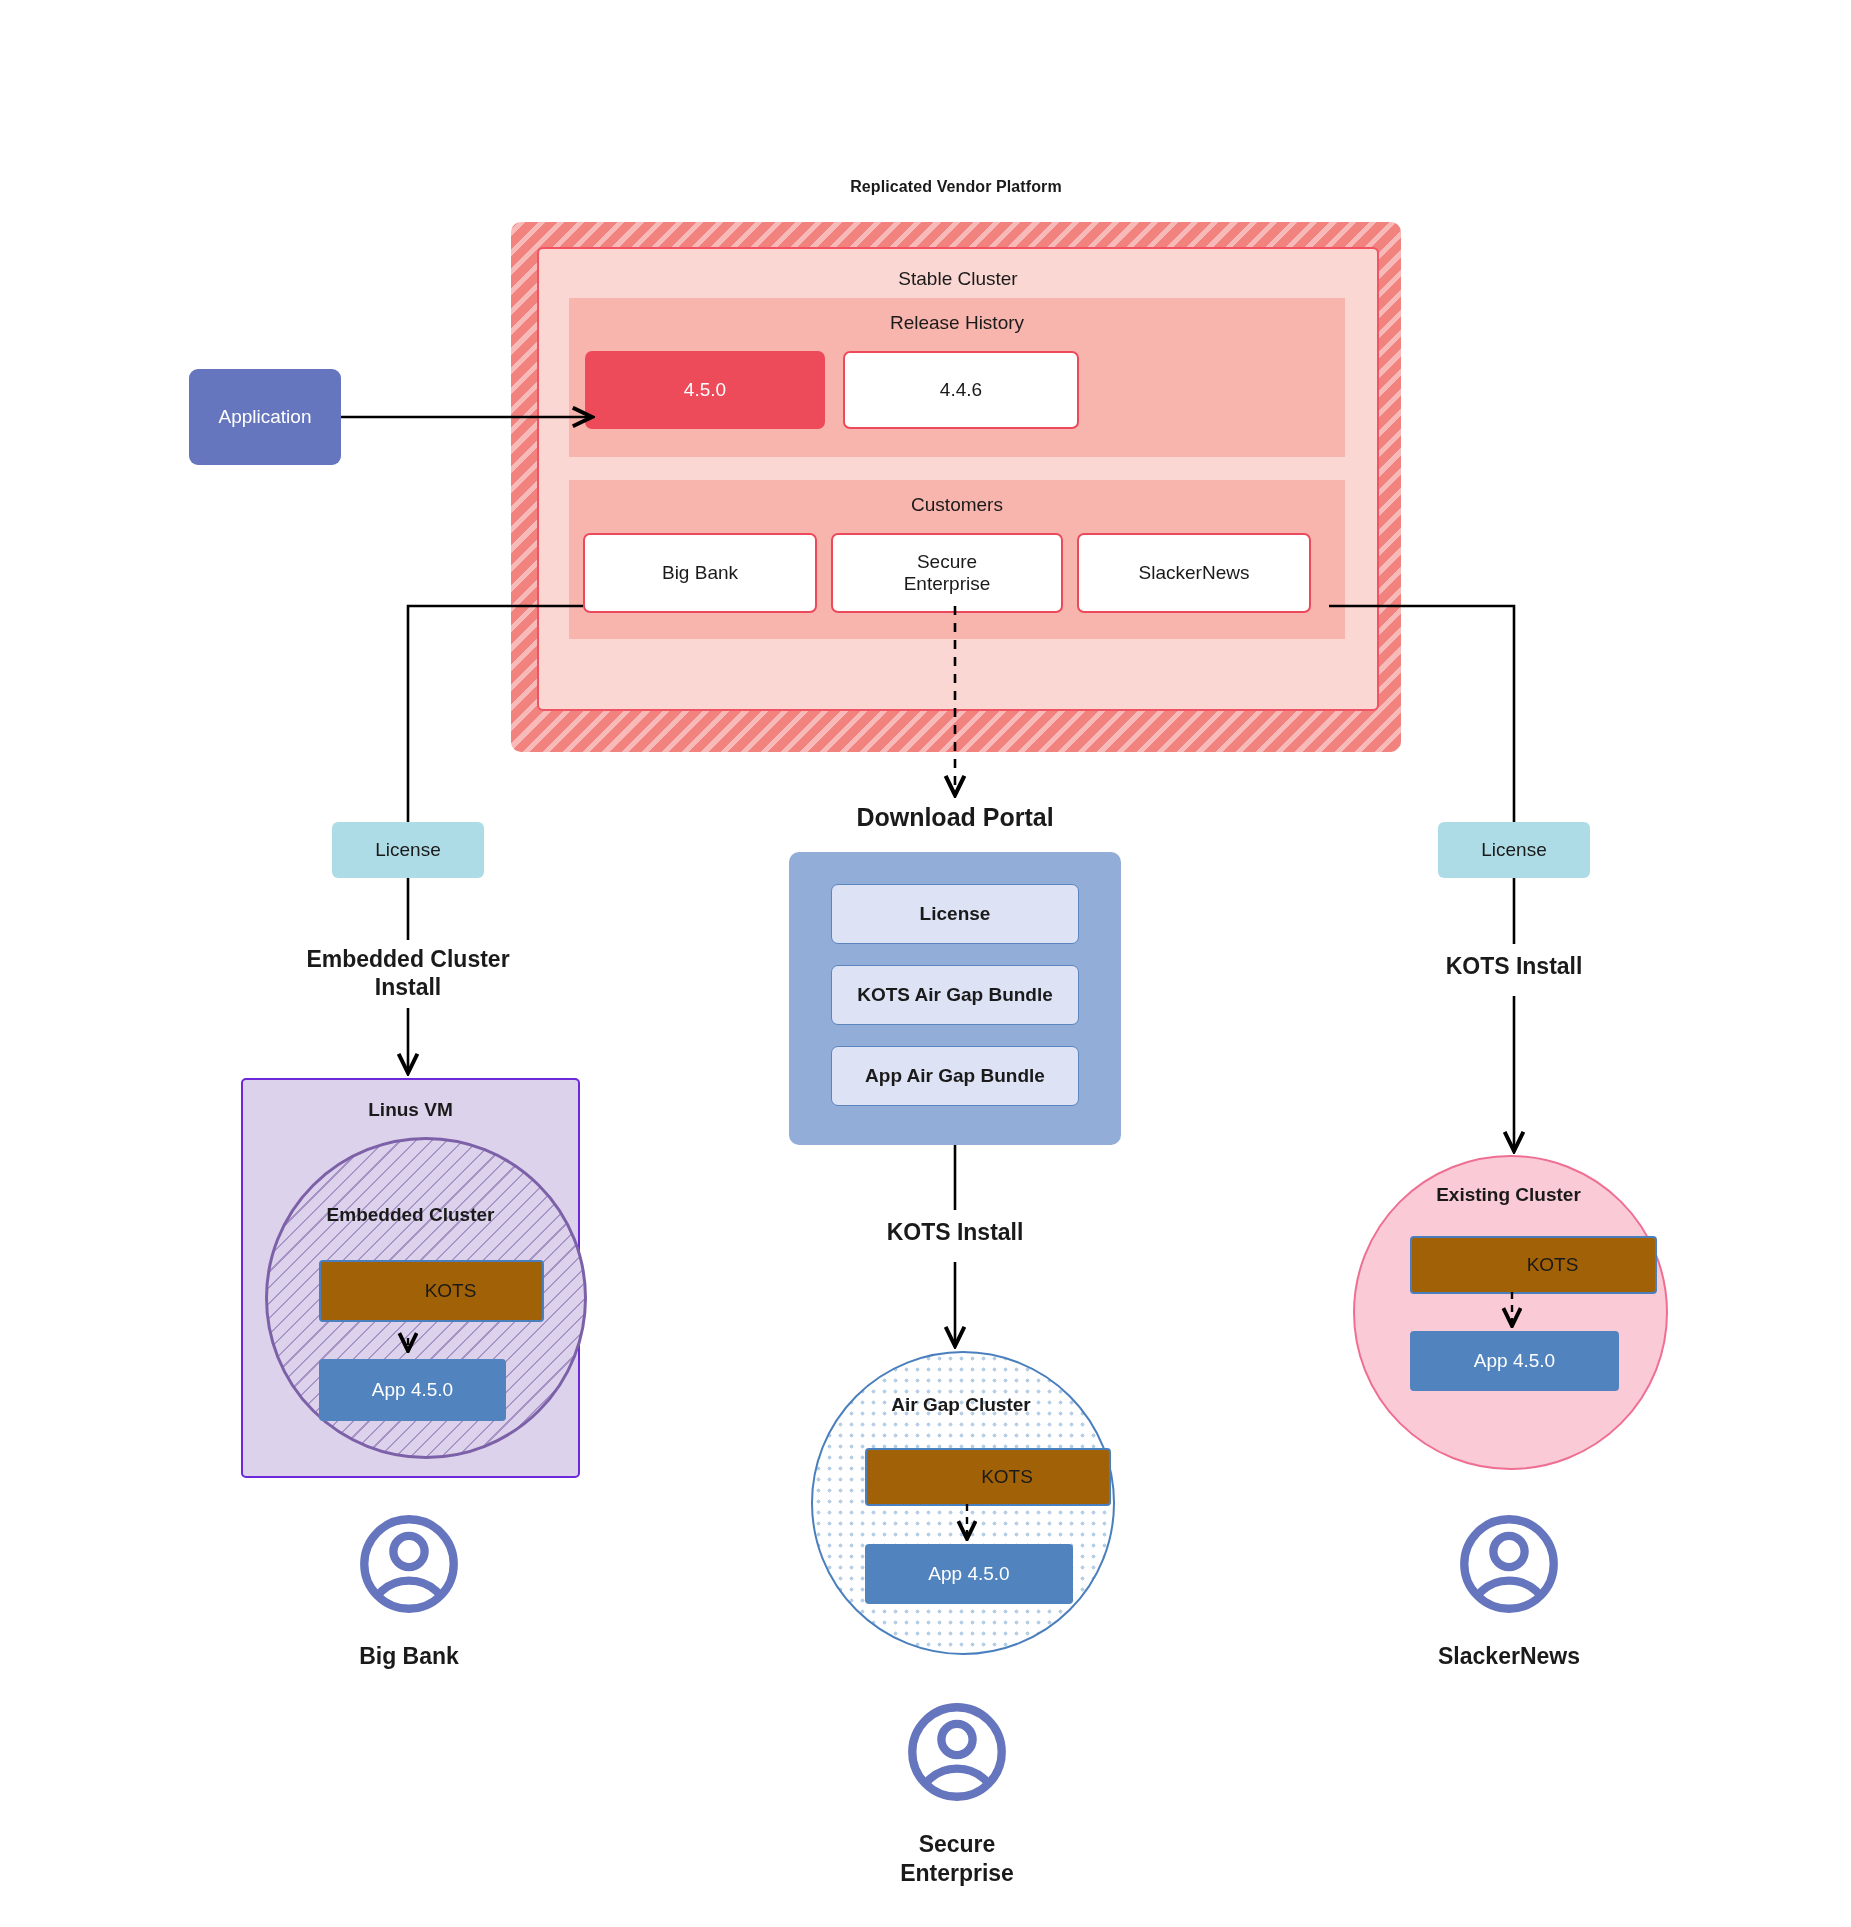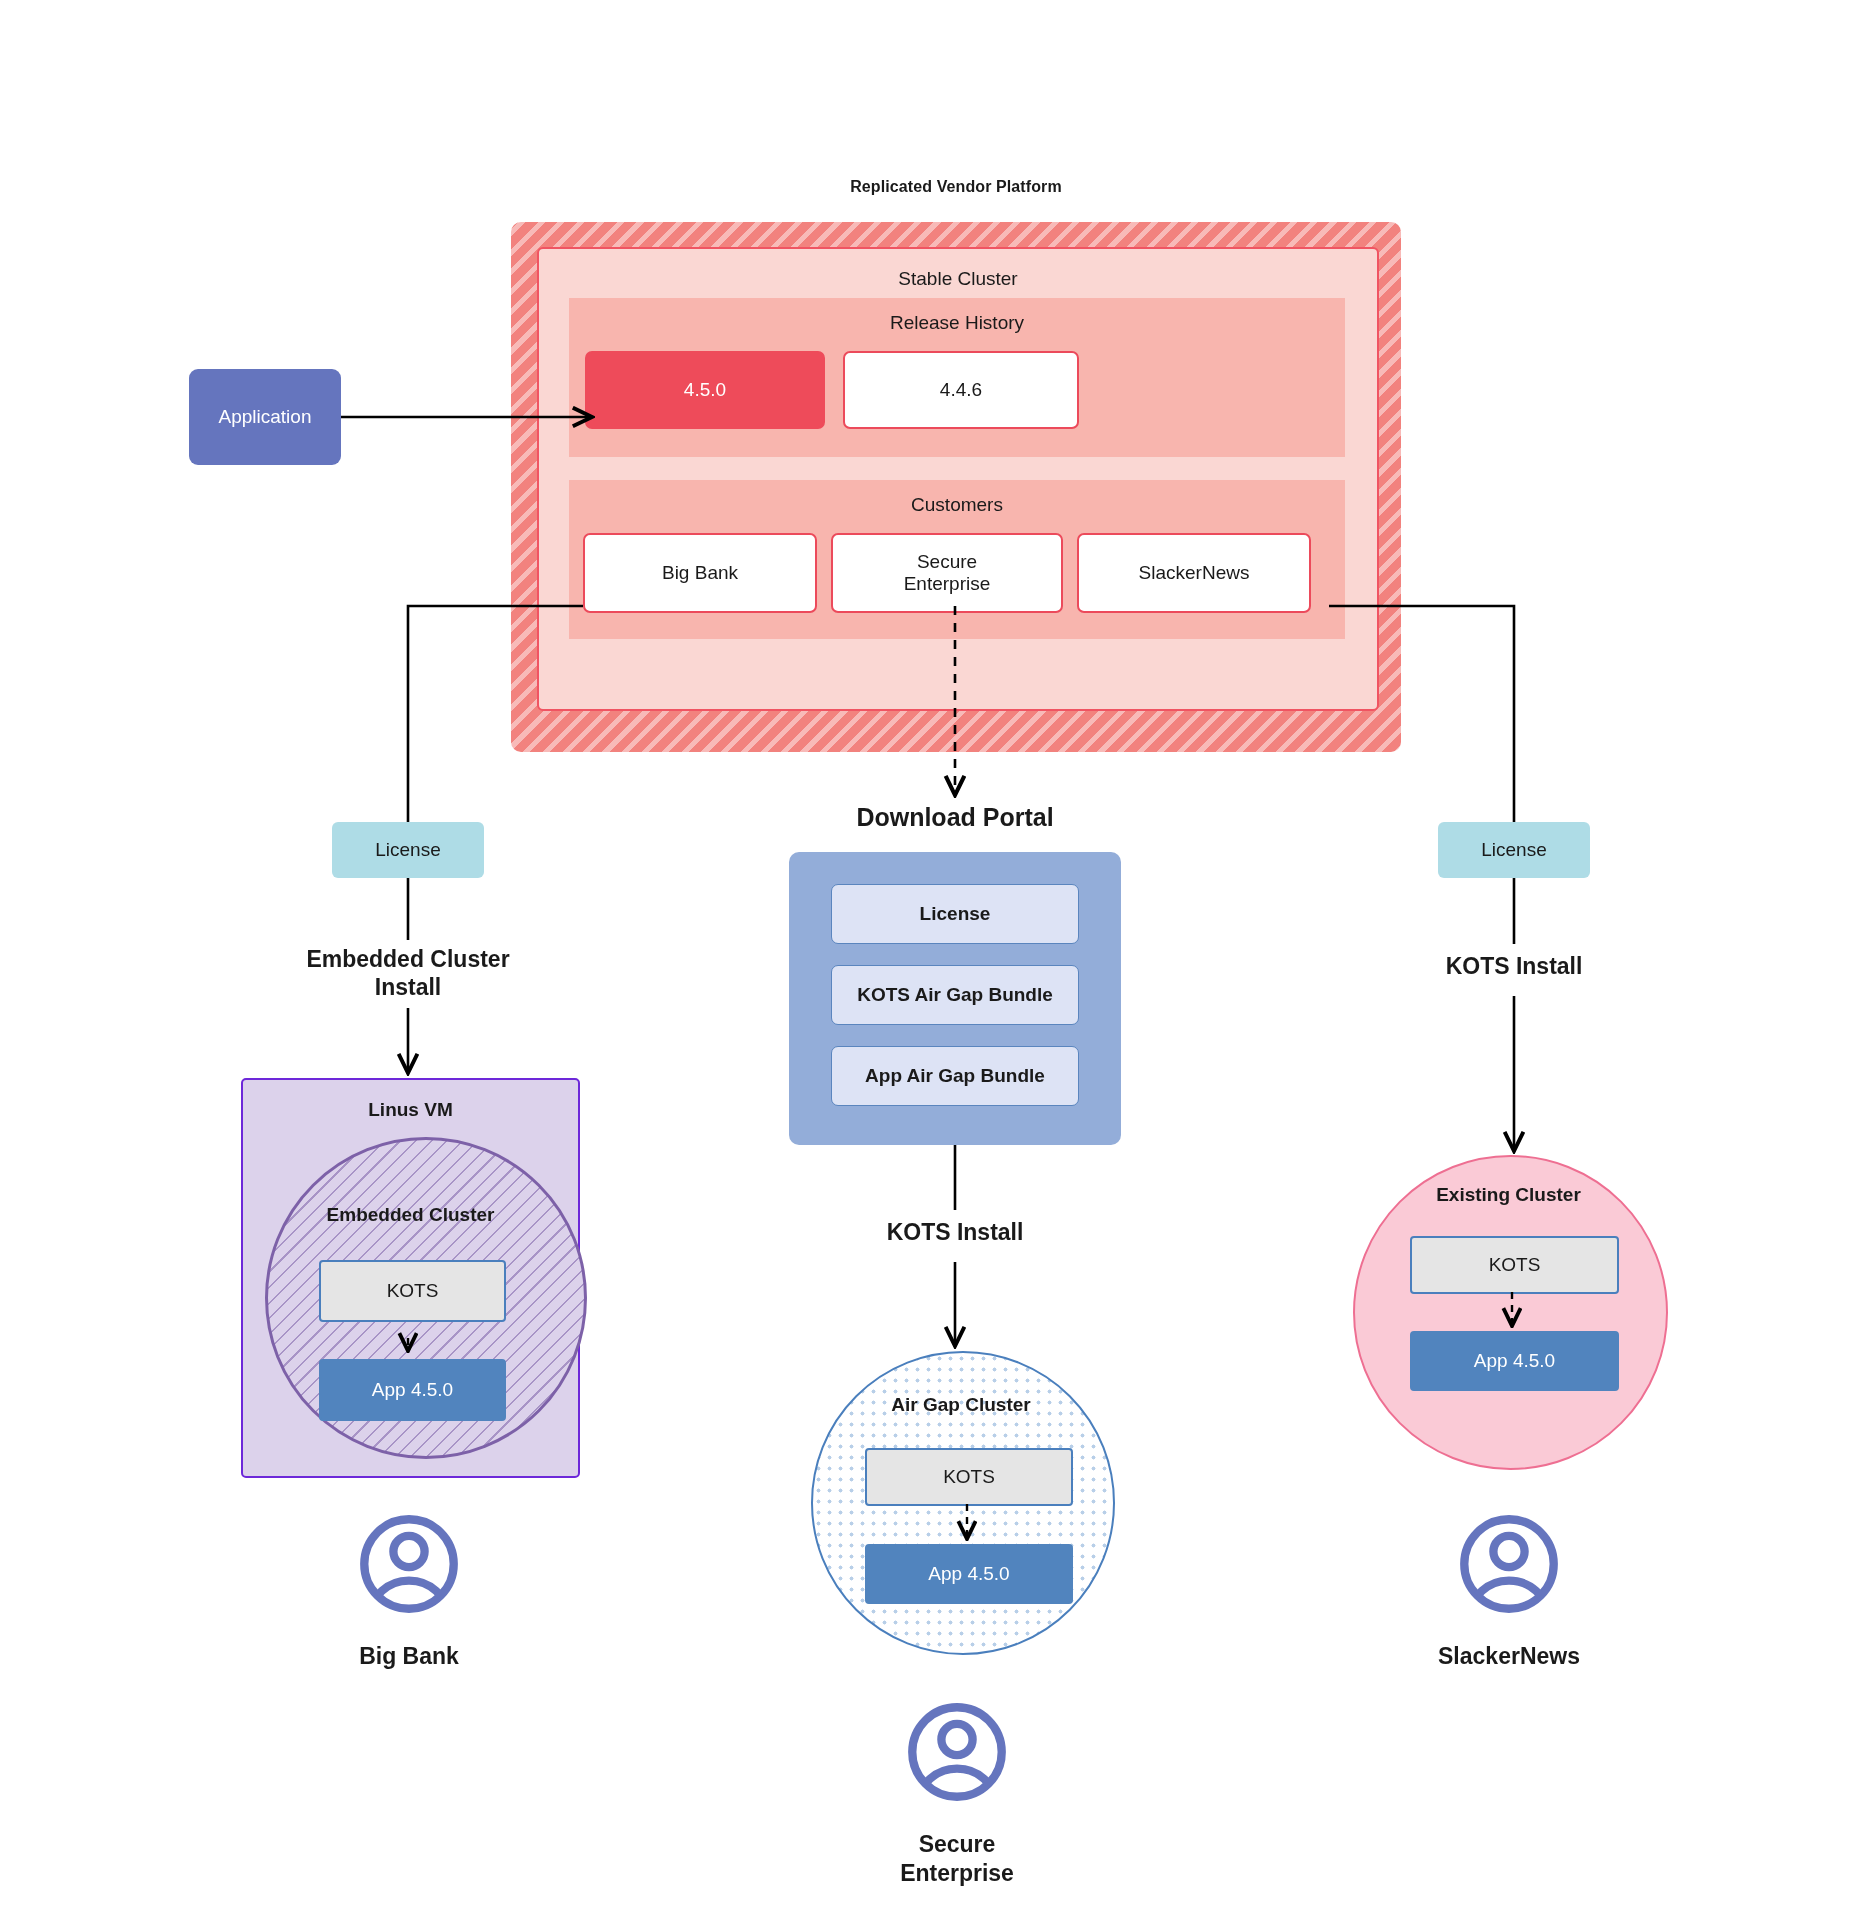--- a/index.html
+++ b/index.html
@@ -104,21 +104,21 @@
   }
   #airgap-cluster-circle{
     left:811px;top:1351px;width:300px;height:300px;border-radius:50%;
     border:2px solid #4A7FBD;
     background-color:#ffffff;
     background-image:radial-gradient(circle, #B8CFE8 1.9px, rgba(0,0,0,0) 2.1px);
     background-size:11px 11px;
   }
 
   .kots-box{
-    background:#e5e5e5;border:2px solid #4A7FBD;border-radius:4px;
+    background:#a16207;border:2px solid #4A7FBD;border-radius:4px;padding-left:38px;
   }
   .app-box{
     background:#5184BE;border:2px solid #5184BE;border-radius:4px;
   }
 
   
   .persona-icon{width:104px;height:104px;}
 
   
   svg.wires{position:absolute;left:0;top:0;width:1851px;height:1927px;overflow:visible;pointer-events:none;}

